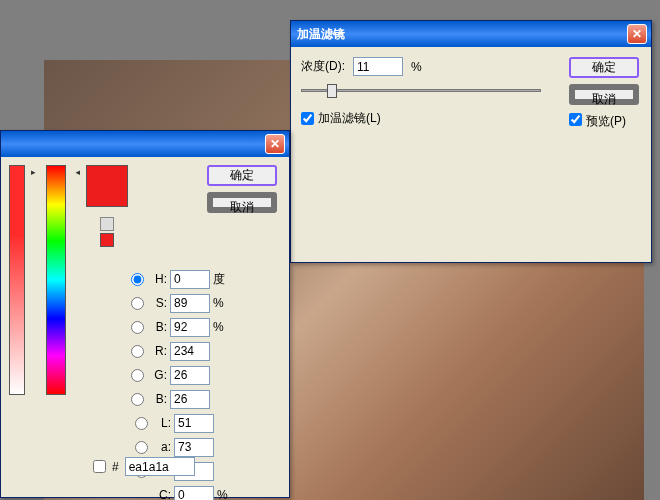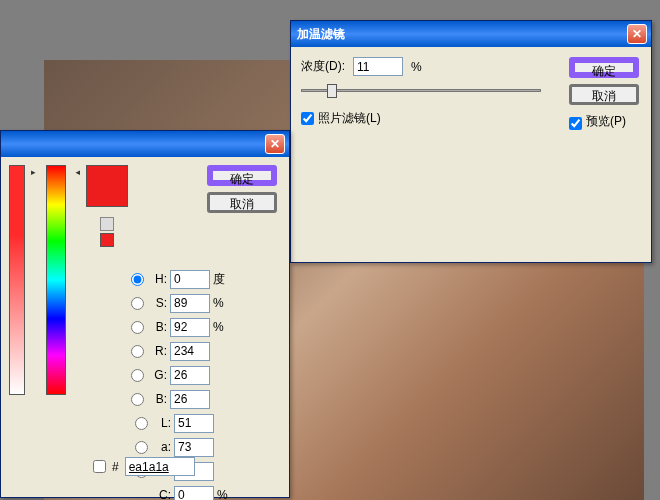--- a/index.html
+++ b/index.html
@@ -4,33 +4,33 @@
 <style>
 * { box-sizing: border-box; margin: 0; padding: 0; font-family: "SimSun", Tahoma, sans-serif; font-size: 12px; }
 body { background: #7f7f7f; width: 660px; height: 500px; position: relative; overflow: hidden; }
 .canvas { position: absolute; left: 44px; top: 60px; width: 600px; height: 440px; background: #fff; }
 .photo { width: 100%; height: 100%; background: linear-gradient(135deg, #6b5648 0%, #8b6f5a 30%, #c9a68a 50%, #a67658 70%, #6b4a38 100%); position: relative; overflow: hidden; }
 .dialog { position: absolute; background: #ece9d8; border: 1px solid #0a246a; box-shadow: 2px 2px 4px rgba(0,0,0,0.3); }
 .titlebar { background: linear-gradient(#0058cc, #3e8af8, #0058cc); height: 26px; display: flex; align-items: center; padding: 0 4px; color: #fff; font-weight: bold; }
 .titlebar .title { flex: 1; padding-left: 2px; }
 .close-btn { width: 20px; height: 20px; background: linear-gradient(#f5a191, #d9472b); border: 1px solid #fff; border-radius: 3px; display: flex; align-items: center; justify-content: center; color: #fff; font-weight: bold; cursor: pointer; }
 .dlg-body { padding: 10px; position: relative; }
-.btn { display: block; width: 70px; height: 21px; background: #efefef; border: 3px solid #737373; border-radius: 3px; text-align: center; line-height: 19px; cursor: pointer; margin-bottom: 6px; }
-.btn.default { border: 6px solid #8b5cf6; line-height: 17px; text-align: center; }
+.btn { display: block; width: 70px; height: 21px; background: #efefef; border: 6px solid #737373; border-radius: 3px; text-align: center; line-height: 19px; cursor: pointer; margin-bottom: 6px; }
+.btn.default { border: 2px solid #8b5cf6; line-height: 17px; text-align: center; }
 
 #photo-filter { left: 290px; top: 20px; width: 362px; }
 #photo-filter .dlg-body { height: 215px; }
 .fieldset { border: 1px solid #a0a0a0; padding: 10px 8px 8px; position: relative; margin: 4px 0 14px 0; width: 240px; }
 .fieldset .legend { position: absolute; top: -8px; left: 8px; background: #ece9d8; padding: 0 4px; color: #1a3f8e; }
 .radio-row { display: flex; align-items: center; height: 28px; gap: 6px; }
 .radio-row input[type=radio] { margin: 0; }
 .filter-select { width: 130px; height: 21px; background: #f5f5f5; border: 1px solid #999; color: #999; padding: 0 4px; display: flex; align-items: center; justify-content: space-between; }
 .color-swatch { width: 36px; height: 28px; background: #ee1c1a; border: 1px solid #222; margin-left: 14px; cursor: pointer; }
 .pf-right { position: absolute; right: 12px; top: 10px; }
-.preview-chk { margin-top: 8px; display: flex; align-items: flex-end; gap: 4px; }
+.preview-chk { margin-top: 8px; display: flex; align-items: flex-start; gap: 4px; }
 .density-row { display: flex; align-items: center; gap: 8px; width: 240px; margin-bottom: 4px; }
 .slider { flex: 1; height: 20px; position: relative; display: flex; align-items: center; }
 .slider-track { height: 3px; background: #aaa; flex: 1; border: 1px solid #777; }
 .slider-thumb { position: absolute; left: 11%; top: 4px; width: 10px; height: 14px; background: #e8e8e8; border: 1px solid #555; }
 .num-input { width: 50px; height: 19px; border: 1px solid #7f9db9; background: #fff; text-align: left; padding: 0 3px; }
 .preserve { margin-top: 10px; display: flex; align-items: center; gap: 4px; }
 .wm { position: absolute; left: 370px; top: 130px; color: #222; font-size: 12px; text-align: left; }
 .wm .logo { width: 60px; height: 60px; position: relative; }
 
 #color-picker { left: 0px; top: 130px; width: 290px; }
@@ -43,21 +43,21 @@
 .cube-icon { width: 14px; height: 14px; border: 1px solid #888; background: #ddd; margin-top: 8px; }
 .small-swatch { width: 14px; height: 14px; background: #ee2020; border: 1px solid #555; }
 .cp-buttons { margin-left: auto; margin-right: 4px; }
 .fields { position: absolute; left: 130px; top: 110px; }
 .fcol { display: inline-block; vertical-align: top; }
 .frow { display: flex; align-items: center; height: 24px; gap: 3px; }
 .frow label { width: 20px; text-align: right; }
 .frow .num-input { width: 40px; }
 .unit { width: 14px; }
 .hex-row { position: absolute; left: 92px; top: 300px; display: flex; align-items: center; gap: 6px; }
-.hex-input { width: 70px; height: 19px; border: 1px solid #7f9db9; background: #fff; padding: 0 3px; text-decoration: underline; }
+.hex-input { width: 70px; height: 19px; border: 1px solid #7f9db9; background: #fff; padding: 0 3px; }
 .tri { font-size: 9px; color: #333; }
 </style>
 </head>
 <body>
 
 <div class="canvas">
   <div class="photo"></div>
 </div>
 
 <div class="wm">
@@ -91,21 +91,21 @@
       <span>浓度(D):</span>
       <input class="num-input" value="11" style="">
       <span>%</span>
     </div>
     <div class="slider" style="width:240px">
       <div class="slider-track"></div>
       <div class="slider-thumb"></div>
     </div>
     <div class="preserve">
       <input type="checkbox" checked="" style="">
-      <span>照片滤镜(L)</span>
+      <span>加温滤镜(L)</span>
     </div>
   </div>
 </div>
 
 <div id="color-picker" class="dialog">
   <div class="titlebar">
     <span class="title"> </span>
     <div class="close-btn">✕</div>
   </div>
   <div class="dlg-body">

